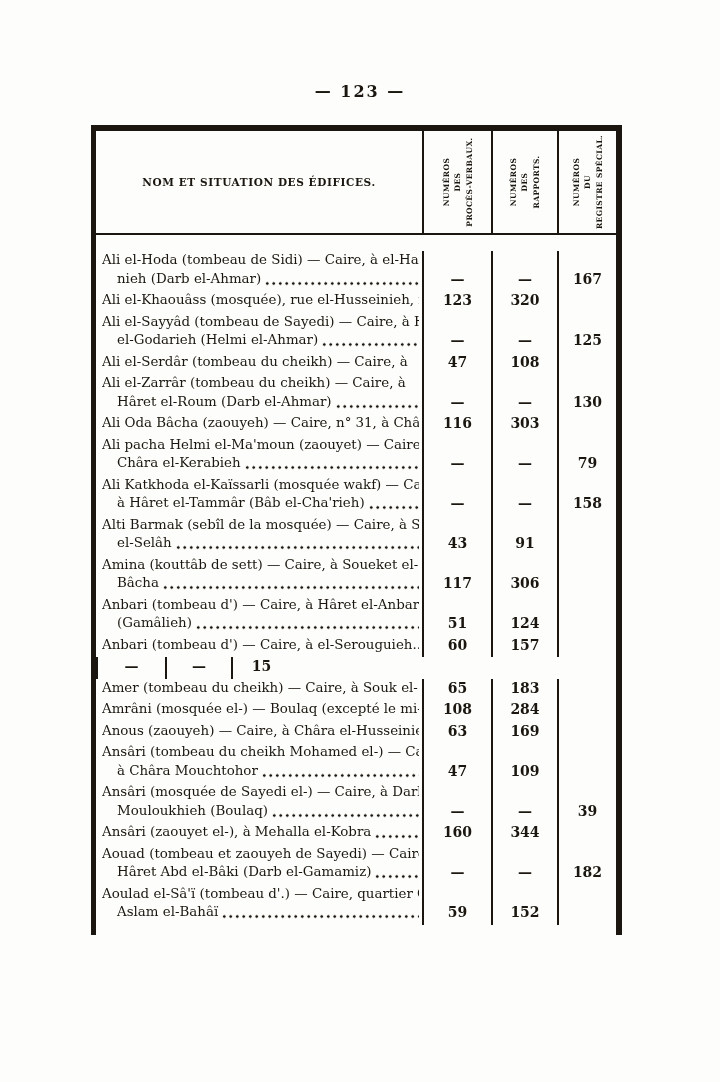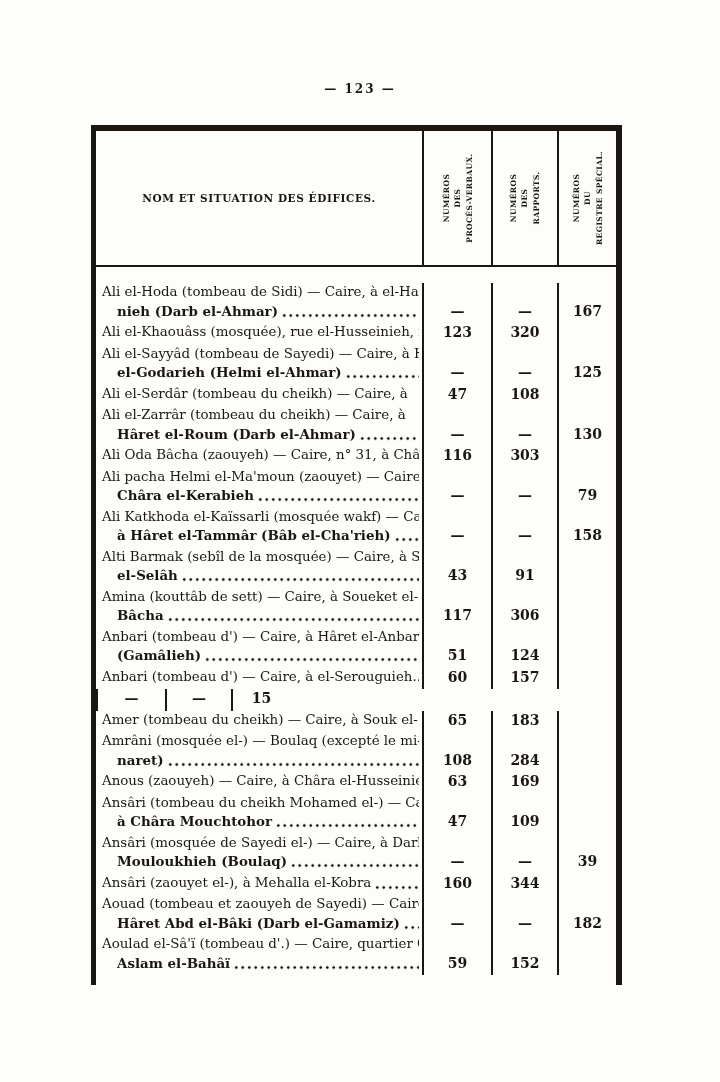--- a/index.html
+++ b/index.html
@@ -12,37 +12,37 @@
     color: #1b1710;
     position: relative;
     overflow: hidden;
   }
   .page-number {
     position: absolute;
     top: 82px;
     left: 0;
     width: 720px;
     text-align: center;
-    font-size: 12px;
+    font-size: 16px;
     font-weight: bold;
     letter-spacing: 2px;
   }
   .table-wrap {
     position: absolute;
     left: 91px;
     top: 125px;
     width: 531px;
     box-sizing: border-box;
     border-top: 6px solid #1b1710;
     border-left: 5px solid #1b1710;
     border-right: 6px solid #1b1710;
   }
   .thead {
     display: flex;
-    height: 136px;
+    height: 104px;
     border-bottom: 2px solid #1b1710;
     box-sizing: border-box;
   }
   .cell { box-sizing: border-box; }
   .name-col  { width: 326px; }
   .pv-col    { width: 69px; border-left: 2px solid #1b1710; }
   .rap-col   { width: 66px; border-left: 2px solid #1b1710; }
   .reg-col   { width: 59px; border-left: 2px solid #1b1710; }
   .thead .name-col {
     display: flex;
@@ -80,21 +80,21 @@
   .row .name-col { padding-left: 6px; padding-right: 3px; }
   .line {
     display: flex;
     align-items: baseline;
     line-height: 18.5px;
     font-size: 13.4px;
     white-space: nowrap;
     overflow: hidden;
   }
   .line .txt { flex: 0 0 auto; }
-  .line.cont { padding-left: 15px; font-weight: bold; }
+  .line.cont { padding-left: 15px; }
   .leader {
     flex: 1 1 auto;
     min-width: 8px;
     height: 13px;
     margin-left: 3px;
     align-self: flex-end;
     background-image: radial-gradient(circle, #1b1710 1.15px, rgba(0,0,0,0) 1.45px);
     background-size: 6.5px 6.5px;
     background-repeat: repeat-x;
     background-position: left bottom 2px;
@@ -320,24 +320,20 @@
     <div class="cell pv-col num">65</div>
     <div class="cell rap-col num">183</div>
     <div class="cell reg-col num"></div>
   </div>
 
   <div class="row">
     <div class="cell name-col">
           <div class="line">
             <span class="txt">Amrâni (mosquée el-) — Boulaq (excepté le mi-</span>
           </div>
-          <div class="line cont">
-            <span class="txt">naret)</span>
-            <span class="leader"></span>
-          </div>
         </div>
     <div class="cell pv-col num">108</div>
     <div class="cell rap-col num">284</div>
     <div class="cell reg-col num"></div>
   </div>
 
   <div class="row">
     <div class="cell name-col">
           <div class="line">
             <span class="txt">Anous (zaouyeh) — Caire, à Châra el-Husseinieh..</span>

